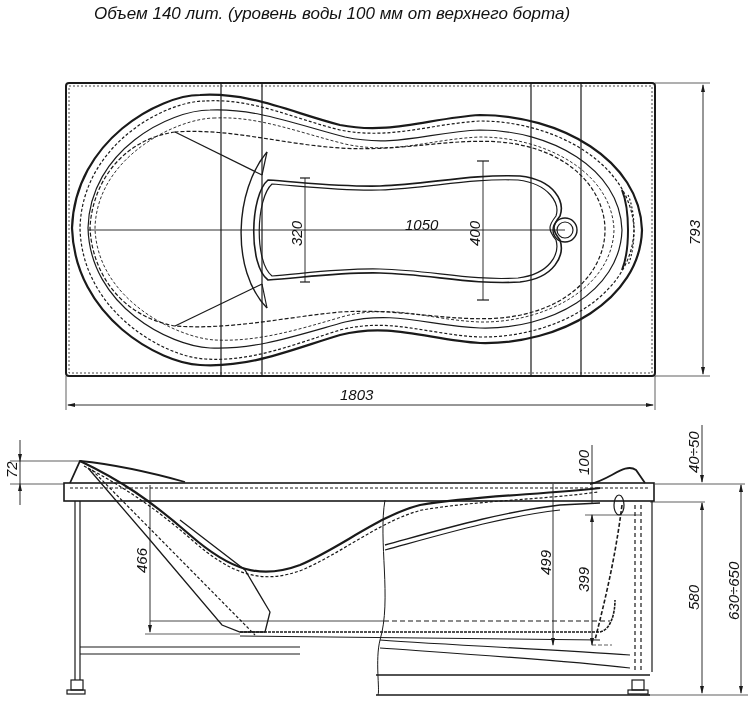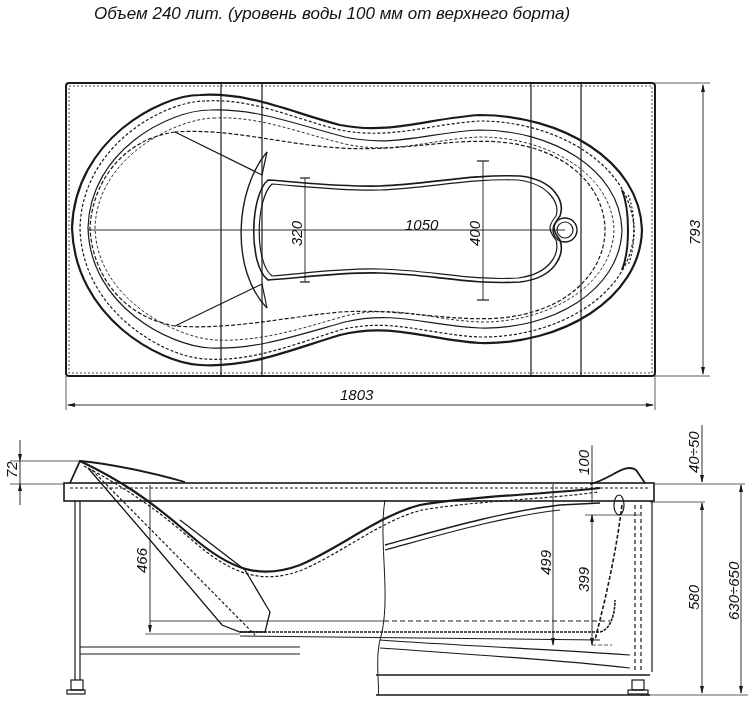--- a/index.html
+++ b/index.html
@@ -4,21 +4,21 @@
 <style>
   html, body { margin:0; padding:0; background:#ffffff; }
   body { width:752px; height:704px; position:relative; overflow:hidden; font-family:"Liberation Sans", sans-serif; }
   .title { position:absolute; left:94px; top:4px; font-size:17px; font-style:italic; color:#111; white-space:nowrap; }
   svg { position:absolute; left:0; top:0; }
   .dim { font-family:"Liberation Sans", sans-serif; font-style:italic; font-size:15px; fill:#111; }
 </style>
 </head>
 <body>
 
-<div class="title">Объем 240 лит. (уровень воды 100 мм от верхнего борта)</div>
+<div class="title">Объем 140 лит. (уровень воды 100 мм от верхнего борта)</div>
 
 <svg width="752" height="704" viewBox="0 0 752 704">
   <defs>
     <marker id="arr" markerWidth="8" markerHeight="8" refX="7" refY="4" orient="auto-start-reverse" markerUnits="userSpaceOnUse">
       <path d="M0,2 L8,4 L0,6 Z" fill="#1a1a1a"></path>
     </marker>
   </defs>
 
   <g stroke="#1a1a1a" fill="none" stroke-width="1.2">
 

